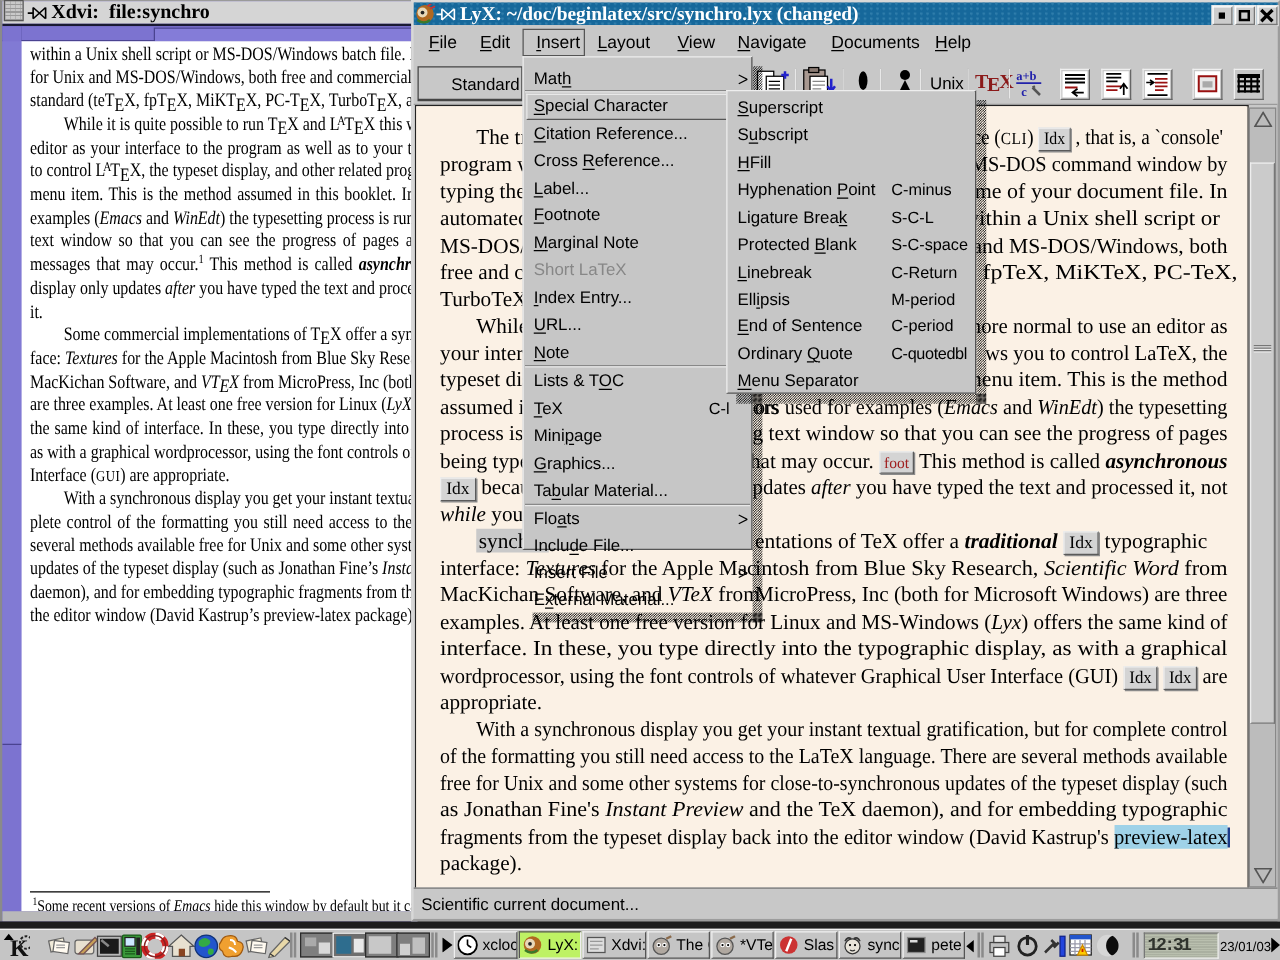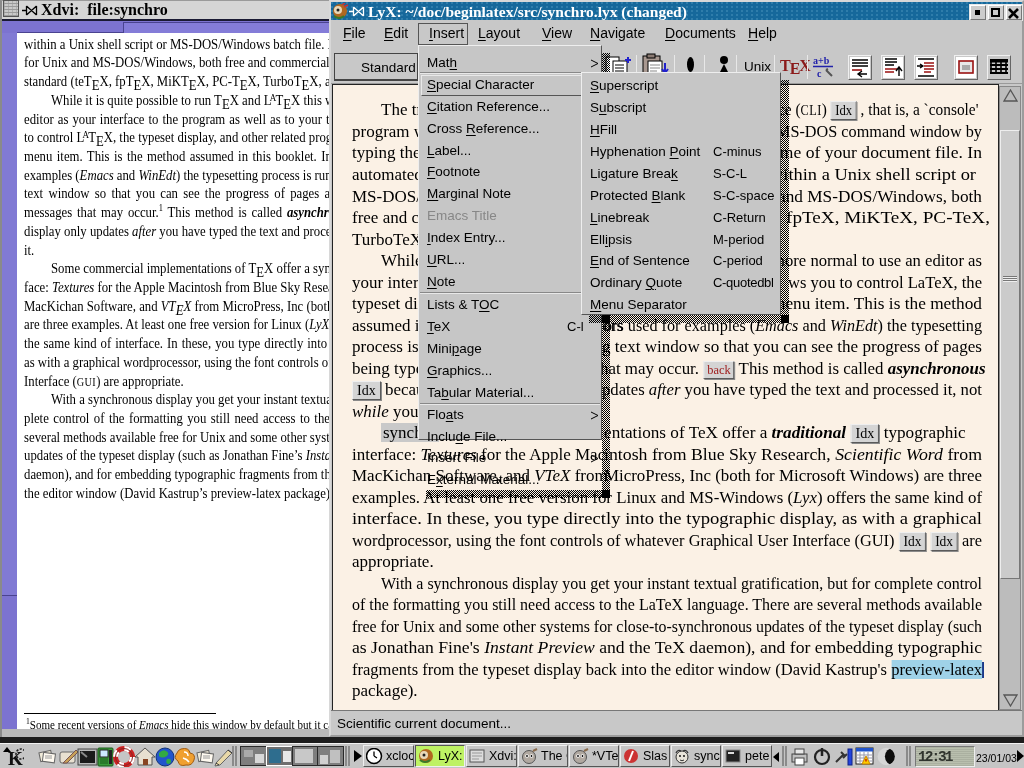--- a/index.html
+++ b/index.html
@@ -263,21 +263,21 @@
 <div class="dl" id="d19" style="left:443px;top:35.9px">MS-DOS command window by</div>
 <div class="dl" id="d20" style="left:439px;top:57.4px">ame of your document file. In</div>
 <div class="dl" id="d21" style="left:437px;top:79.0px">within a Unix shell script or</div>
 <div class="dl" id="d22" style="left:445px;top:100.5px">and MS-DOS/Windows, both</div>
 <div class="dl" id="d23" style="left:453px;top:122.0px">fpTeX, MiKTeX, PC-TeX,</div>
 <div class="dl" id="d24" style="left:439px;top:165.0px">more normal to use an editor as</div>
 <div class="dl" id="d25" style="left:455px;top:186.6px">ws you to control LaTeX, the</div>
 <div class="dl" id="d26" style="left:439px;top:208.1px">menu item. This is the method</div>
 <div class="dl" id="d27" style="left:271px;top:229.6px">ors used for examples (<i>Emacs</i> and <i>WinEdt</i>) the typesetting</div>
 <div class="dl" id="d28" style="left:269px;top:251.1px">g text window so that you can see the progress of pages</div>
-<div class="dl" id="d29" style="left:267px;top:272.6px">hat may occur. <span class="foot">back</span> This method is called <b><i>asynchronous</i></b></div>
+<div class="dl" id="d29" style="left:267px;top:272.6px">hat may occur. <span class="foot">foot</span> This method is called <b><i>asynchronous</i></b></div>
 <div class="dl" id="d30" style="left:269px;top:294.2px">pdates <i>after</i> you have typed the text and processed it, not</div>
 <div class="dl" id="d31" style="left:271px;top:337.2px">entations of TeX offer a <b><i>traditional</i></b> <span class="idx">Idx</span> typographic</div>
 <div class="dl" id="d32" style="left:271px;top:358.7px">intosh from Blue Sky Research, <i>Scientific Word</i> from</div>
 <div class="dl" id="d33" style="left:271px;top:380.2px">MicroPress, Inc (both for Microsoft Windows) are three</div>
 <div class="dl" id="d34" style="left:19px;top:401.8px">examples. At least one free version for Linux and MS-Windows (<i>Lyx</i>) offers the same kind of</div>
 <div class="dl" id="d35" style="left:19px;top:423.3px">interface. In these, you type directly into the typographic display, as with a graphical</div>
 <div class="dl" id="d36" style="left:19px;top:444.8px">wordprocessor, using the font controls of whatever Graphical User Interface (GUI) <span class="idx">Idx</span> <span class="idx">Idx</span> are</div>
 <div class="dl" id="d37" style="left:19px;top:466.3px">appropriate.</div>
 <div class="dl" id="d38" style="left:48px;top:487.8px">With a synchronous display you get your instant textual gratification, but for complete control</div>
 <div class="dl" id="d39" style="left:19px;top:509.4px">of the formatting you still need access to the LaTeX language. There are several methods available</div>
@@ -309,21 +309,21 @@
 <svg class="sarr" style="left:171px;top:13px" width="9" height="9">
       <path d="M1 1 L8 4.5 L1 8" fill="none" stroke="#000" stroke-width="1"></path>
     </svg>
 <div class="msep" style="top:26px"></div>
 <div class="mitem" style="top:31px"><u>S</u>pecial Character</div>
 <div class="mitem" style="top:53px"><u>C</u>itation Reference...</div>
 <div class="mitem" style="top:75px">Cross <u>R</u>eference...</div>
 <div class="mitem" style="top:97px"><u>L</u>abel...</div>
 <div class="mitem" style="top:118px"><u>F</u>ootnote</div>
 <div class="mitem" style="top:140px"><u>M</u>arginal Note</div>
-<div class="mitem" style="top:162px"><span class="gray">Emacs Title</span></div>
+<div class="mitem" style="top:162px"><span class="gray">Short LaTeX</span></div>
 <div class="mitem" style="top:184px"><u>I</u>ndex Entry...</div>
 <div class="mitem" style="top:206px"><u>U</u>RL...</div>
 <div class="mitem" style="top:228px"><u>N</u>ote</div>
 <div class="msep" style="top:246px"></div>
 <div class="mitem" style="top:251px">Lists &amp; T<u>O</u>C</div>
 <div class="mitem" style="top:273px"><u>T</u>eX</div>
 <div class="msc" style="left:148px;top:273px">C-l</div>
 <div class="mitem" style="top:295px">Mini<u>p</u>age</div>
 <div class="mitem" style="top:317px"><u>G</u>raphics...</div>
 <div class="mitem" style="top:339px">Ta<u>b</u>ular Material...</div>

